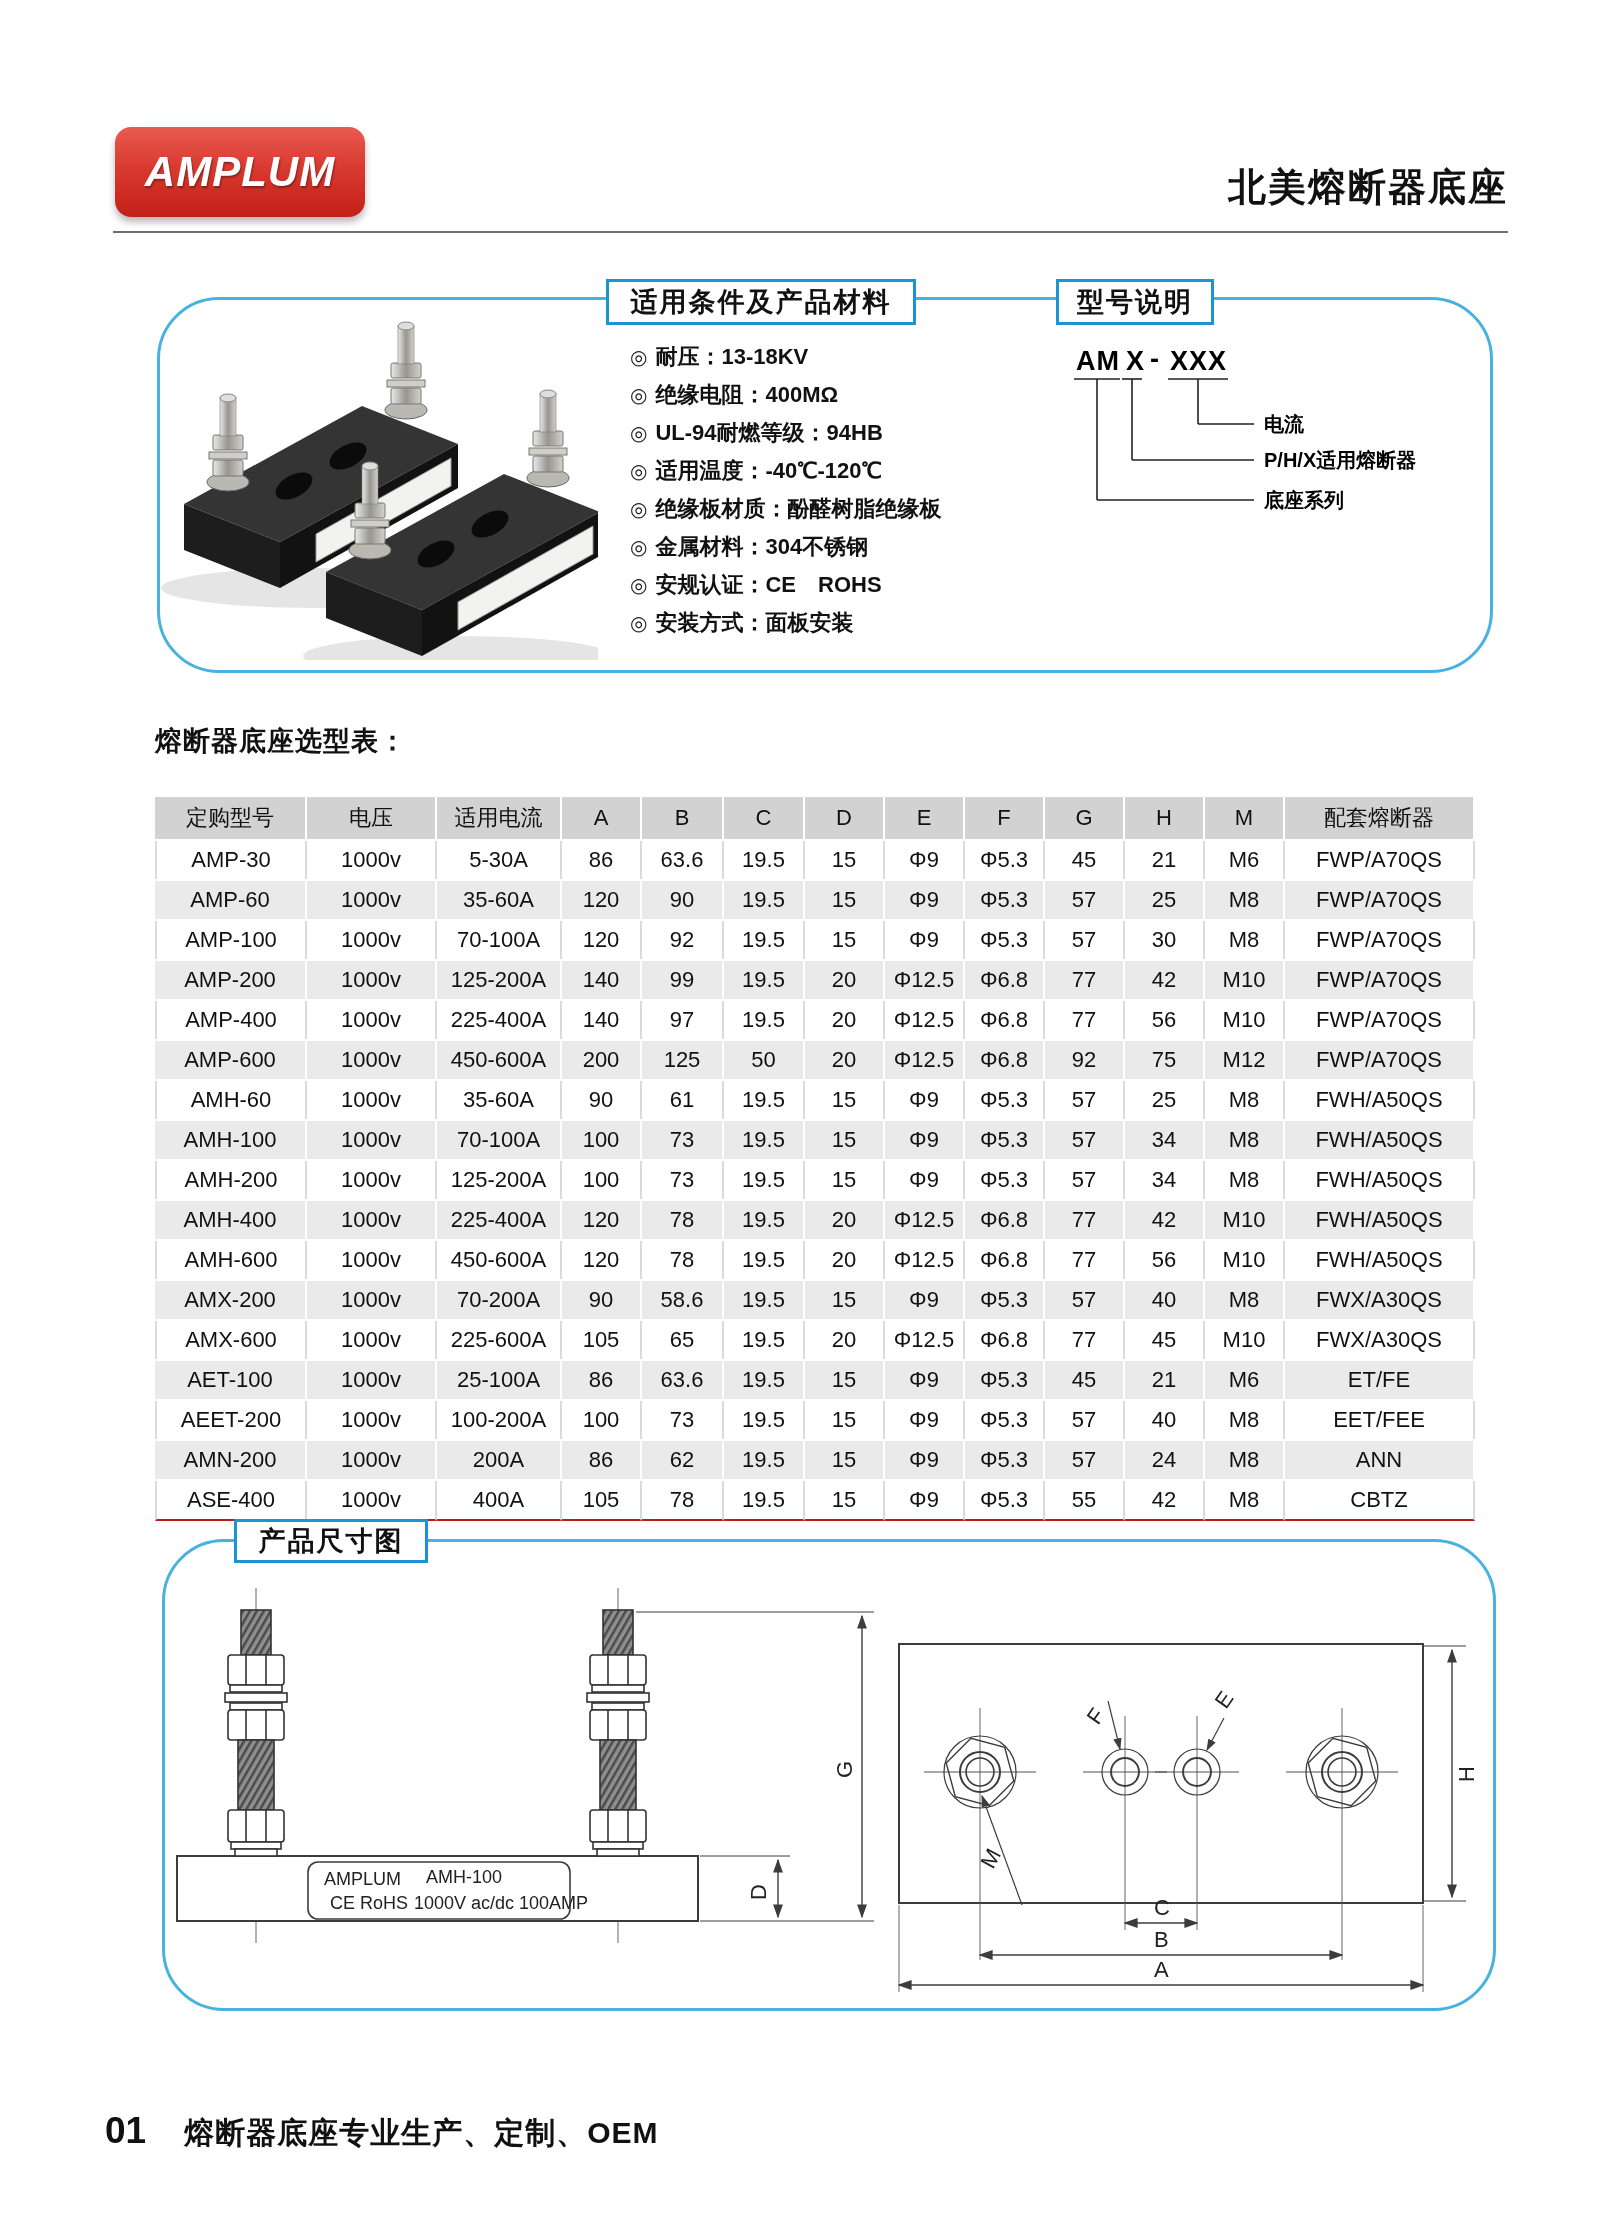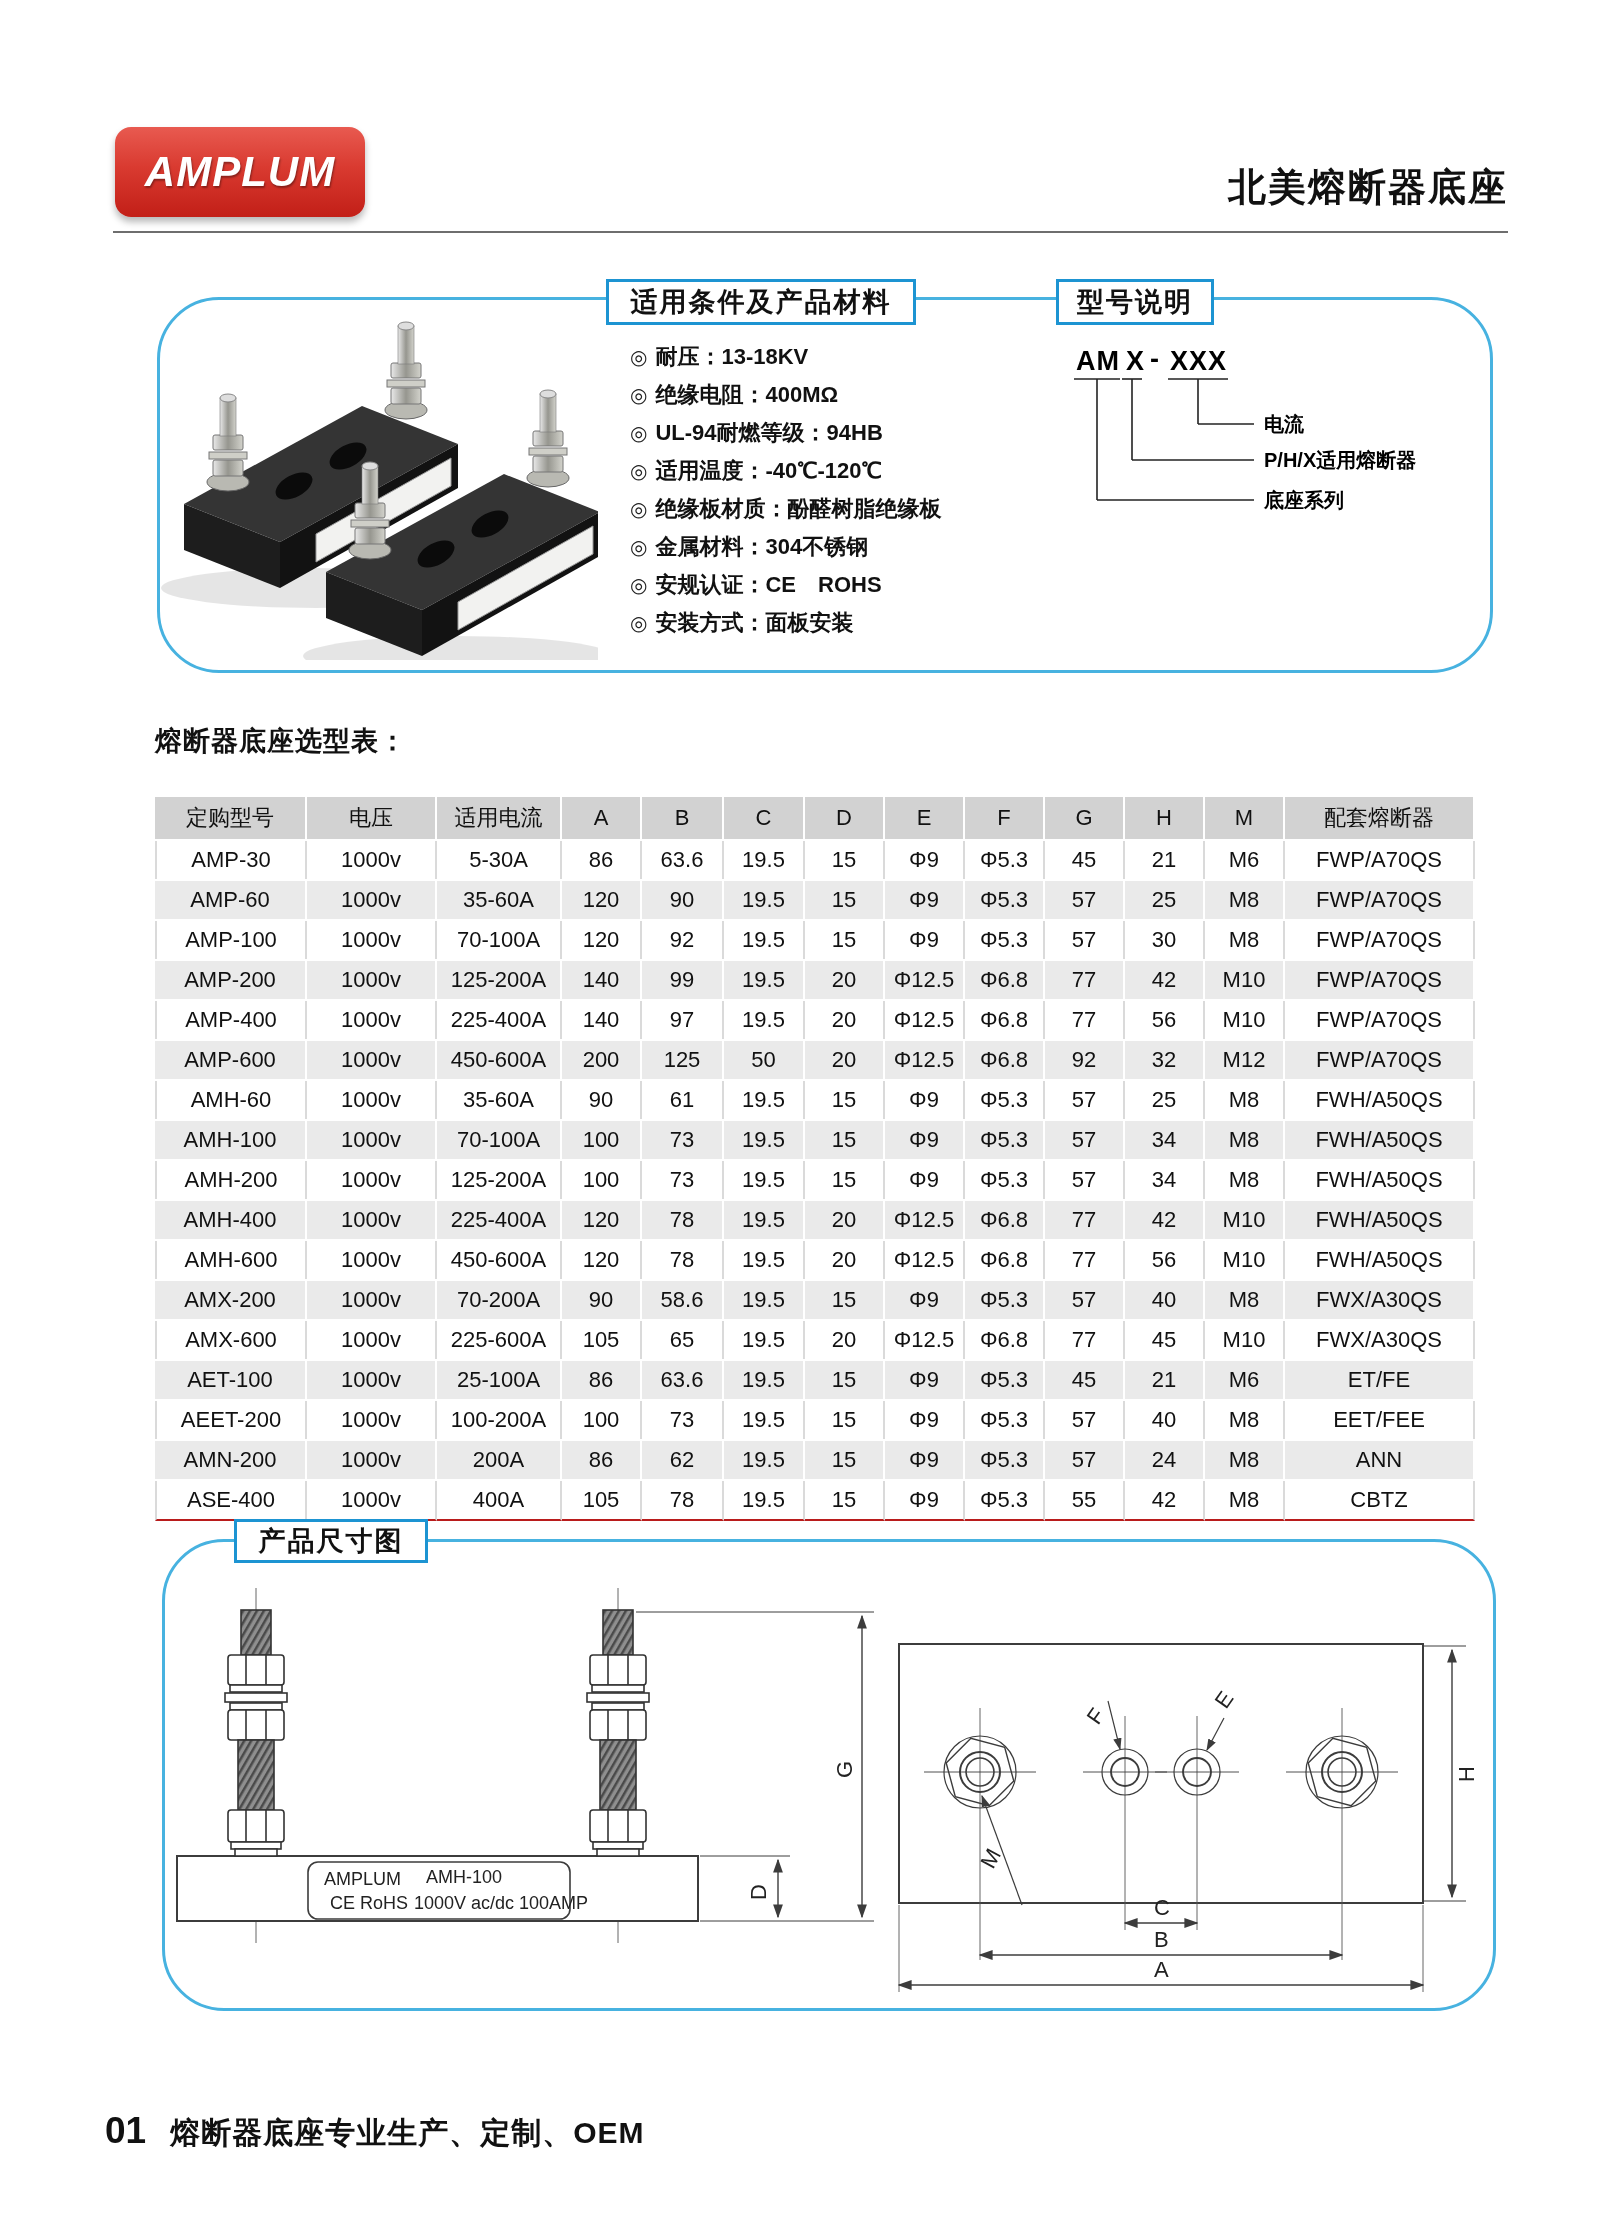--- a/index.html
+++ b/index.html
@@ -50,21 +50,21 @@
   #sel-table tr:last-child td{border-bottom:2px solid #b91c1c;}
 
   
   #photo-svg{position:absolute;left:158px;top:300px;z-index:3;}
   #dim-svg{position:absolute;left:160px;top:1558px;z-index:4;}
   #dim-svg text{font-family:"Liberation Sans",sans-serif;fill:#222;}
   .dimletter{font-size:22px;}
   .platetxt{font-size:18px;}
 
   
-  #footer{position:absolute;left:105px;top:2110px;display:flex;align-items:baseline;gap:24px;}
+  #footer{position:absolute;left:105px;top:2110px;display:flex;align-items:baseline;gap:38px;}
   #footer .pageno{font-size:37px;font-weight:700;}
   #footer .slogan{font-size:30px;font-weight:700;letter-spacing:1px;}
 </style>
 </head>
 <body>
 
 <div id="page">
 
   <div class="logo">
     <span>AMPLUM</span>
@@ -283,21 +283,21 @@
           <td>AMP-600</td>
           <td>1000v</td>
           <td>450-600A</td>
           <td>200</td>
           <td>125</td>
           <td>50</td>
           <td>20</td>
           <td>Φ12.5</td>
           <td>Φ6.8</td>
           <td>92</td>
-          <td>32</td>
+          <td>75</td>
           <td>M12</td>
           <td>FWP/A70QS</td>
         </tr>
         <tr class="w">
           <td>AMH-60</td>
           <td>1000v</td>
           <td>35-60A</td>
           <td>90</td>
           <td>61</td>
           <td>19.5</td>

